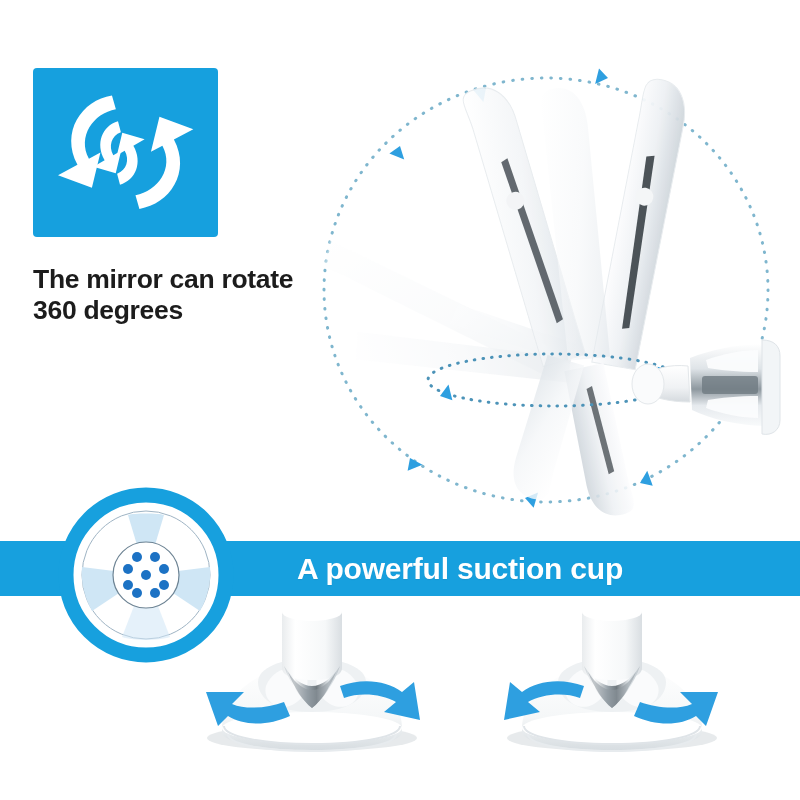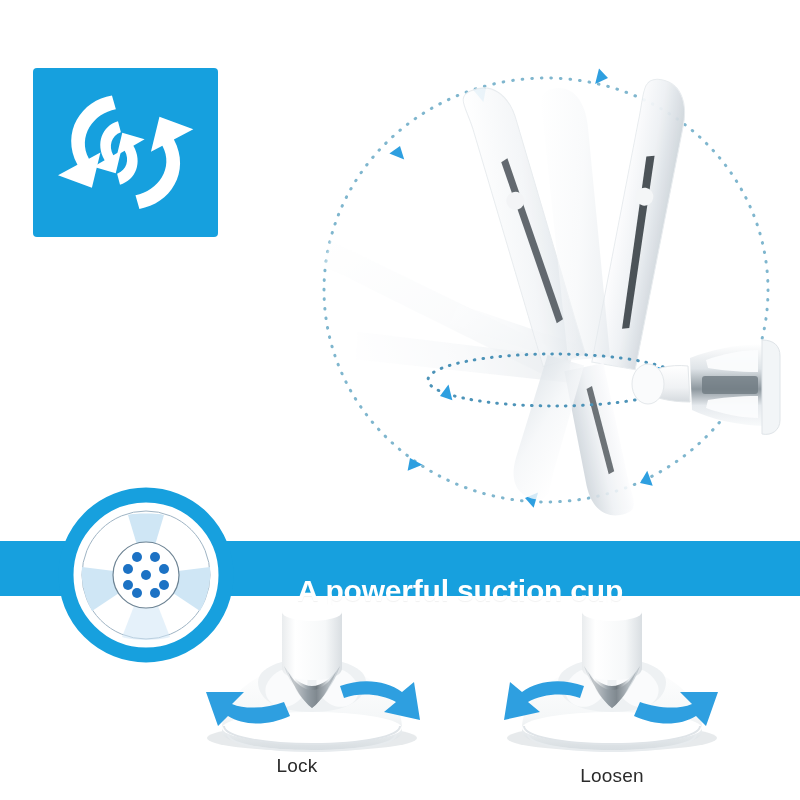--- a/index.html
+++ b/index.html
@@ -22,21 +22,21 @@
   
   .hero{position:absolute;left:318px;top:28px;width:482px;height:500px;}
   .hero svg{position:absolute;left:0;top:0;width:482px;height:500px;overflow:visible;}
 
   
   .banner{position:absolute;left:0;top:541px;width:800px;height:55px;background:#17A0DE;}
   .banner-text{position:absolute;left:0;top:541px;width:800px;height:55px;
     display:flex;align-items:center;justify-content:center;
     padding-left:120px;box-sizing:border-box;
     color:#ffffff;font-size:30px;font-weight:700;letter-spacing:-0.2px;
-    text-shadow:0 1px 1px rgba(0,0,0,.06);margin-top:22px;}
+    text-shadow:0 1px 1px rgba(0,0,0,.06);}
 
   
   .badge{position:absolute;left:58px;top:487px;width:176px;height:176px;}
   .badge svg{display:block;width:100%;height:100%;}
 
   
   .cup{position:absolute;width:300px;height:210px;}
   .cup svg{display:block;width:100%;height:100%;overflow:visible;}
   .cup-left{left:162px;top:560px;}
   .cup-right{left:462px;top:560px;}
@@ -59,20 +59,21 @@
 
         <path d="M141 96 C141 133, 107 151, 78 141 L81 127 C103 134, 128 121, 128 96 L115 96 L139 69 L163 96 Z" transform="rotate(-28 92 84)"></path>
 
         <path d="M70 84 C70 65, 85 53, 101 57 L98 68 C88 66, 80 74, 80 84 L89 84 L73 101 L57 84 Z" transform="rotate(150 86 85)"></path>
 
         <path d="M102 86 C102 105, 87 117, 71 113 L74 102 C84 104, 92 96, 92 86 L83 86 L99 69 L115 86 Z" transform="rotate(150 86 85)"></path>
       </g>
     </svg>
   </div>
 
+  <div class="feature-title">The mirror can rotate 360 degrees</div>
 
   <div class="hero">
     <svg viewBox="0 0 482 500" xmlns="http://www.w3.org/2000/svg">
       <defs>
         <linearGradient id="mirrorGrad" x1="0" y1="0" x2="1" y2="1">
           <stop offset="0%" stop-color="#ffffff"></stop>
           <stop offset="55%" stop-color="#f4f6f8"></stop>
           <stop offset="100%" stop-color="#dde3e8"></stop>
         </linearGradient>
         <linearGradient id="mirrorGrad2" x1="0" y1="0" x2="1" y2="0">
@@ -233,21 +234,20 @@
       <path d="M126 112 C132 128, 142 142, 150 148 C158 142, 168 128, 174 112
                C166 124, 158 130, 150 130 C142 130, 134 124, 126 112 Z" fill="#8e979e" opacity=".55"></path>
       <g fill="#2E9FE0">
         <path d="M178 126 C200 118, 224 120, 240 132 L252 122 L258 160 L222 152 L234 142
                  C220 134, 198 132, 182 138 Z"></path>
         <path d="M128 156 C106 166, 82 166, 66 156 L56 166 L44 132 L82 132 L70 144
                  C84 150, 106 148, 122 142 Z"></path>
       </g>
     </svg>
   </div>
-  <div class="cup-label cup-label-left">Lock</div>
 
   <div class="cup cup-right">
     <svg viewBox="0 0 300 210" xmlns="http://www.w3.org/2000/svg">
       <defs>
         <linearGradient id="stemR" x1="0" y1="0" x2="1" y2="0">
           <stop offset="0%" stop-color="#e9ecee"></stop>
           <stop offset="22%" stop-color="#ffffff"></stop>
           <stop offset="72%" stop-color="#f6f8f9"></stop>
           <stop offset="100%" stop-color="#d9dee2"></stop>
         </linearGradient>
@@ -285,15 +285,14 @@
       <path d="M126 112 C132 128, 142 142, 150 148 C158 142, 168 128, 174 112
                C166 124, 158 130, 150 130 C142 130, 134 124, 126 112 Z" fill="#8e979e" opacity=".55"></path>
       <g fill="#2E9FE0">
         <path d="M122 126 C100 118, 76 120, 60 132 L48 122 L42 160 L78 152 L66 142
                  C80 134, 102 132, 118 138 Z"></path>
         <path d="M172 156 C194 166, 218 166, 234 156 L244 166 L256 132 L218 132 L230 144
                  C216 150, 194 148, 178 142 Z"></path>
       </g>
     </svg>
   </div>
-  <div class="cup-label cup-label-right">Loosen</div>
 
 </div>
 
 </body></html>

